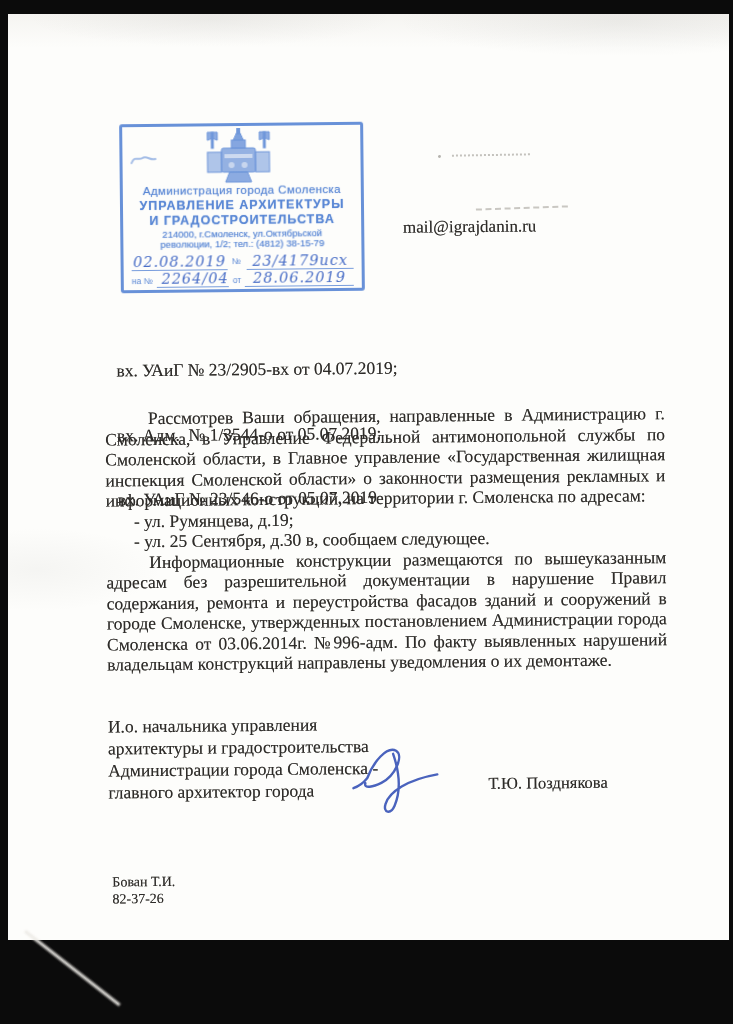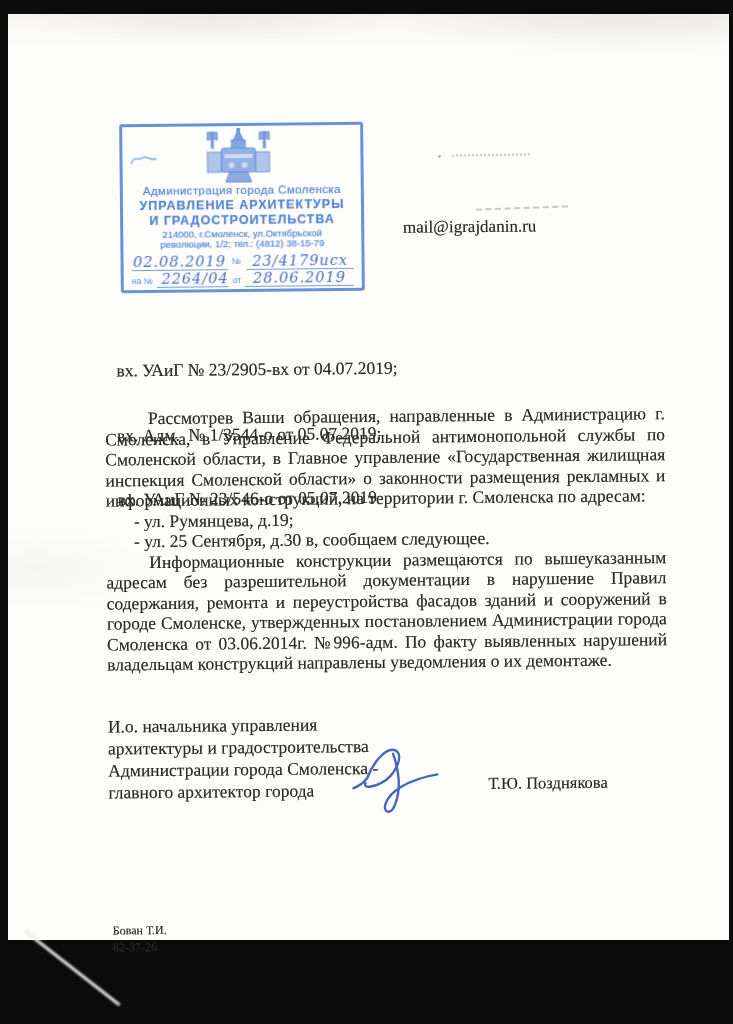--- a/index.html
+++ b/index.html
@@ -62,21 +62,21 @@
               font-size:17.5px;line-height:20.5px;text-align:justify;}
   .para{margin:0;text-indent:43px;}
   .addr-line{padding-left:28px;text-align:left;}
 
   
   .sig-block{position:absolute;left:97px;top:699px;font-size:17.5px;line-height:22px;}
   .sig-svg{position:absolute;left:338px;top:714px;width:92px;height:92px;}
   .signer{position:absolute;left:477px;top:761px;font-size:16.5px;white-space:nowrap;}
 
   
-  .footer{position:absolute;left:100px;top:906px;font-size:12px;line-height:17px;}
+  .footer{position:absolute;left:100px;top:857px;font-size:14px;line-height:17px;}
 </style>
 </head>
 <body>
 
 <div class="scan">
   <div class="paper">
     <div class="noise"></div>
     <div class="fold"></div>
 
     <div class="stamp">

